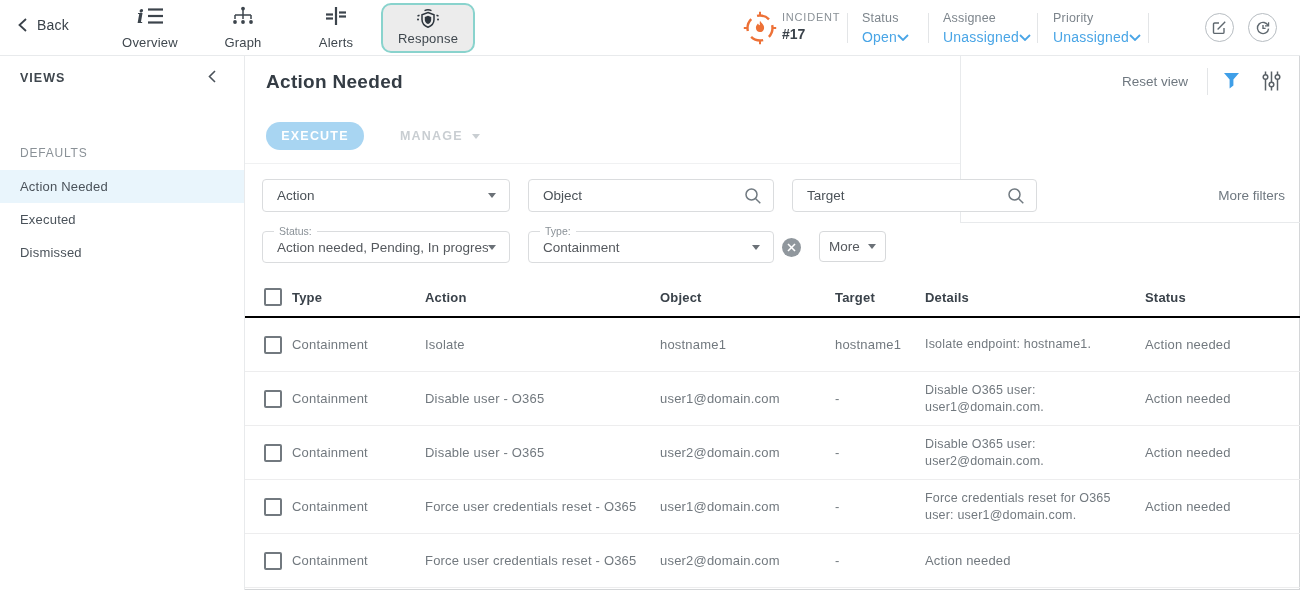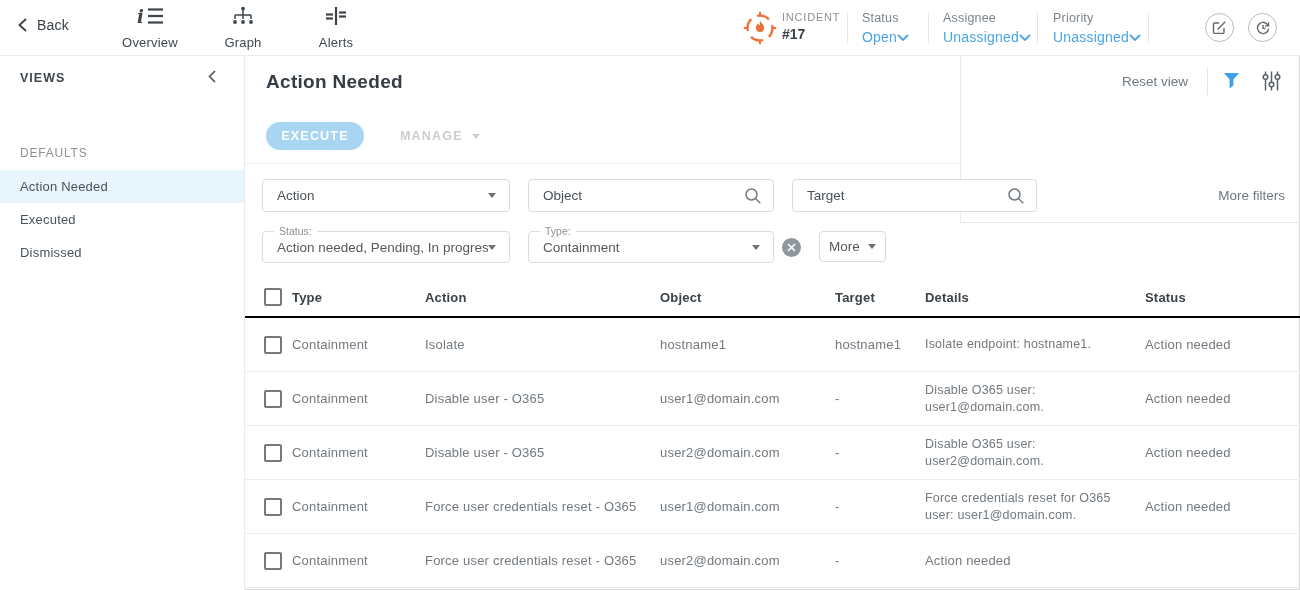--- a/index.html
+++ b/index.html
@@ -159,20 +159,34 @@
       <svg width="20" height="20" viewBox="0 0 20 20" stroke="#3c444c" stroke-width="2.2">
         <line x1="10" y1="1" x2="10" y2="19"></line>
           <line x1="0" y1="8.5" x2="7" y2="8.5"></line>
           <line x1="0" y1="12.5" x2="7" y2="12.5"></line>
           <line x1="13" y1="6.5" x2="20" y2="6.5"></line>
           <line x1="13" y1="10.5" x2="20" y2="10.5"></line>
       </svg>
       <span class="lbl">Alerts</span>
     </div>
 
+    <div class="tab tab-response">
+      <svg width="24" height="21" viewBox="0 0 24 21">
+        <path d="M12 3.5 L18 5.7 V10.5 C18 14.7 15.2 17 12 18.2 C8.8 17 6 14.7 6 10.5 V5.7 Z" fill="none" stroke="#2e363e" stroke-width="1.5"></path>
+        <path d="M12 6.8 L15.2 8 V10.7 C15.2 13 13.7 14.3 12 15.1 C10.3 14.3 8.8 13 8.8 10.7 V8 Z" fill="#2e363e"></path>
+        <g stroke="#2e363e" stroke-width="1.5" fill="none">
+            <path d="M8.5 1.6 A 9 9 0 0 1 15.5 1.6"></path>
+            <line x1="1.5" y1="7" x2="3.5" y2="6.3"></line>
+            <line x1="20.5" y1="6.3" x2="22.5" y2="7"></line>
+          </g>
+        <circle cx="22" cy="10.5" r="1" fill="#2e363e"></circle>
+          <circle cx="2" cy="10.5" r="1" fill="#2e363e"></circle>
+      </svg>
+      <span class="lbl">Response</span>
+    </div>
 
     <div class="incident-icon">
       <svg width="34" height="34" viewBox="0 0 34 34">
         <circle cx="17" cy="17" r="12.5" fill="none" stroke="#ed7137" stroke-width="2.4" stroke-dasharray="13 6.6" stroke-dashoffset="3.3"></circle>
         <g stroke="#ed7137" stroke-width="2">
             <line x1="17" y1="0.8" x2="17" y2="4.2"></line>
             <line x1="17" y1="29.8" x2="17" y2="33.2"></line>
             <line x1="0.8" y1="17" x2="4.2" y2="17"></line>
             <line x1="29.8" y1="17" x2="33.2" y2="17"></line>
           </g>

